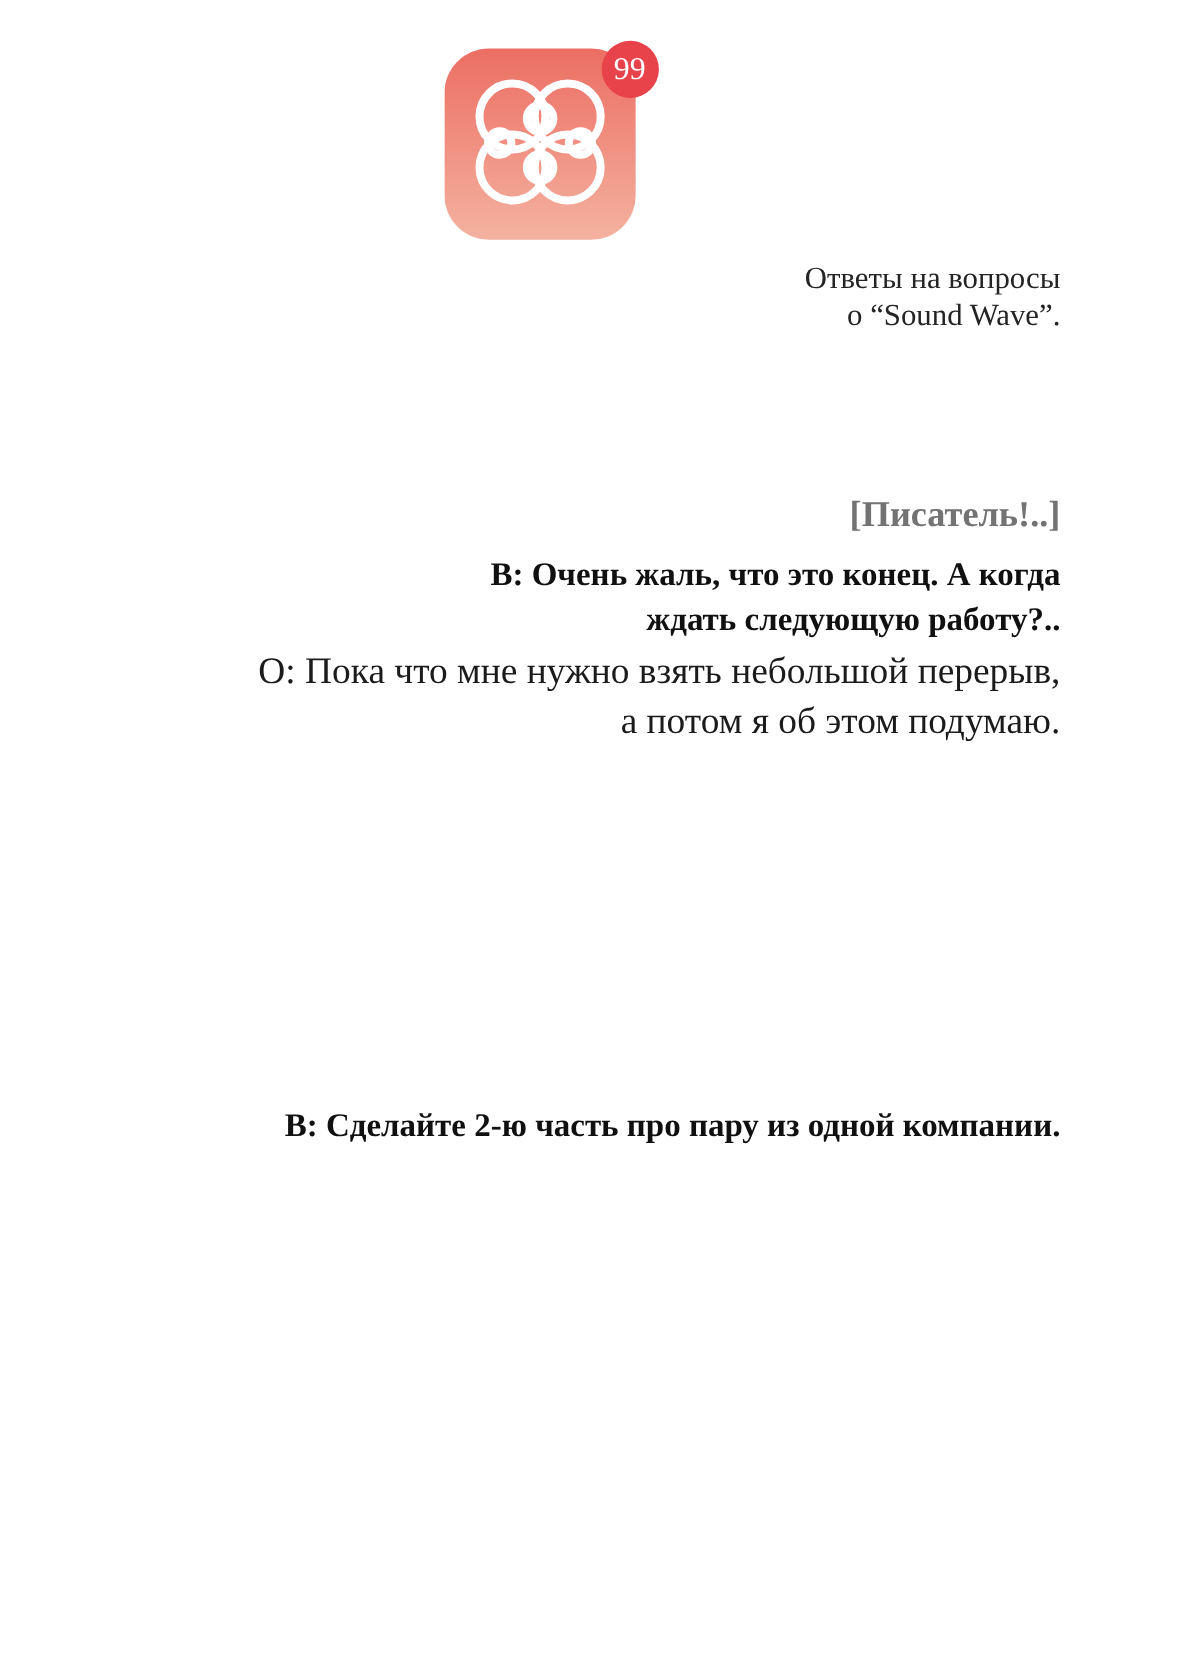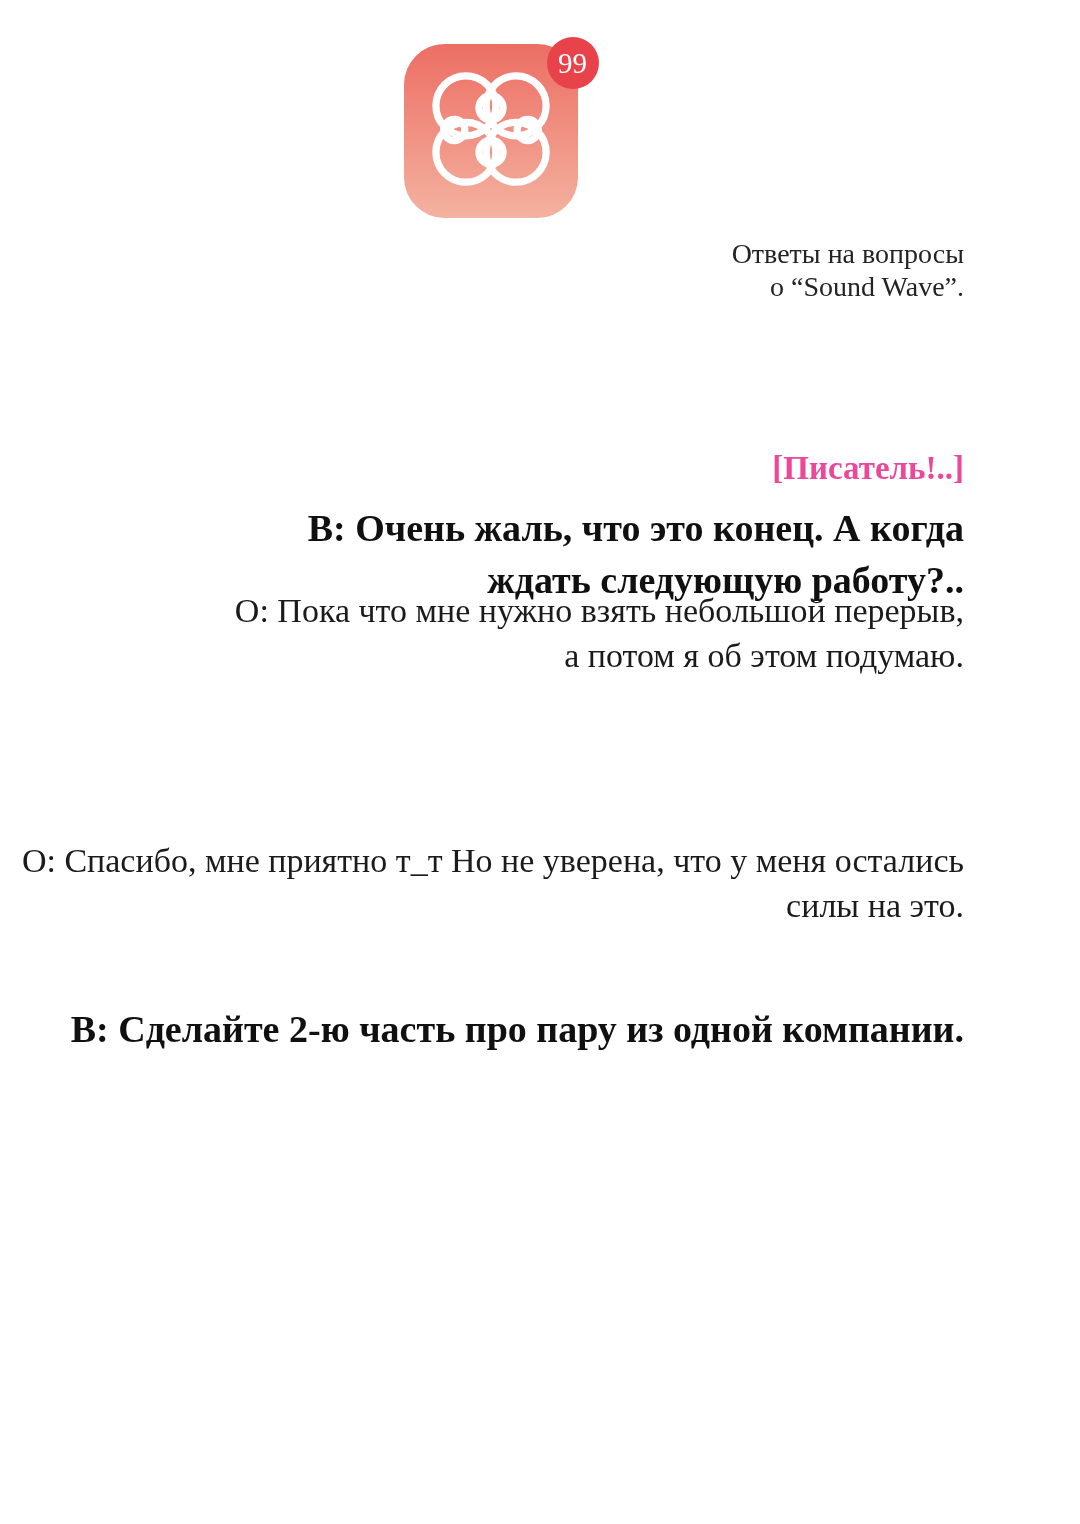--- a/index.html
+++ b/index.html
@@ -57,24 +57,24 @@
   .caption {
     top: 220px;
     font-size: 28px;
     line-height: 1.18;
     color: #242424;
   }
   .heading {
     top: 433px;
     font-size: 33px;
     font-weight: 700;
-    color: #ec4899;
+    color: #737373;
   }
   .q {
-    font-size: 38px;
+    font-size: 30px;
     font-weight: 700;
     line-height: 1.36;
     color: #101010;
   }
   .a {
     font-size: 34px;
     font-weight: 400;
     line-height: 1.33;
     color: #1b1b1b;
   }
@@ -116,17 +116,16 @@
   <p class="txt caption">Ответы на вопросы
 о “Sound Wave”.</p>
 
   <p class="txt heading">[Писатель!..]</p>
 
   <p class="txt q q1">В: Очень жаль, что это конец. А когда
 ждать следующую работу?..</p>
   <p class="txt a a1">О: Пока что мне нужно взять небольшой перерыв,
 а потом я об этом подумаю.</p>
 
-  <p class="txt a a2">О: Спасибо, мне приятно т_т Но не уверена, что у меня остались силы на это.</p>
 
   <p class="txt q q3">В: Сделайте 2-ю часть про пару из одной компании.</p>
 
 </div>
 
 </body></html>

